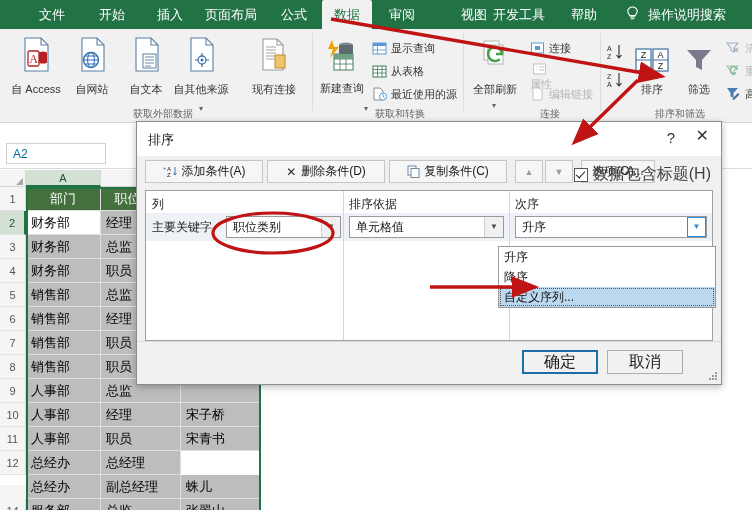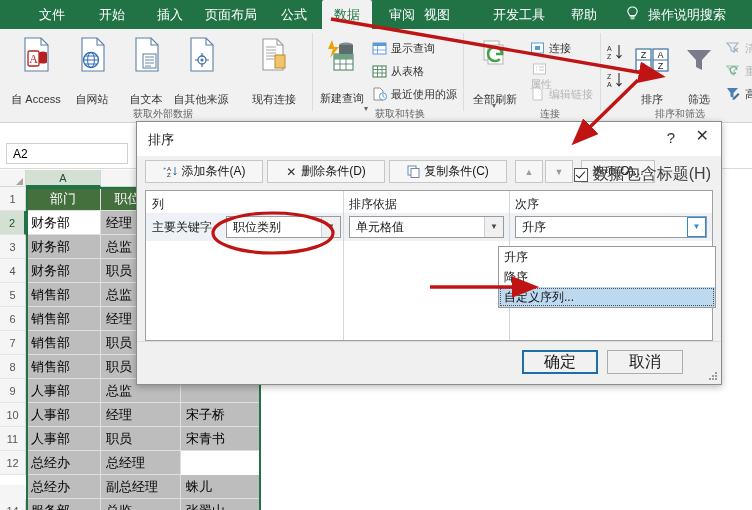--- a/index.html
+++ b/index.html
@@ -32,35 +32,35 @@
   }
   .rb-sep{position:absolute;top:4px;width:1px;height:78px;background:#dcdcdc;}
   .grp-label{
     position:absolute;font-size:10px;color:#666;white-space:nowrap;
     text-align:center;
   }
   .bigbtn{
     position:absolute;width:56px;text-align:center;cursor:default;
   }
   .bigbtn .cap{
-    font-size:11px;color:#333;display:block;line-height:12px;margin-top:20px;
+    font-size:11px;color:#333;display:block;line-height:12px;margin-top:10px;
     white-space:nowrap;
   }
   .icoBox{height:38px;display:flex;align-items:flex-end;justify-content:center;}
   .smallrow{
     position:absolute;height:18px;display:flex;align-items:center;
     font-size:11px;color:#333;white-space:nowrap;cursor:default;
   }
   .smallrow.dim{color:#b5b5b5;}
   .smallrow .si{width:16px;height:15px;margin-right:3px;flex:none;}
   
   #namebox{
-    position:absolute;left:6px;top:143px;width:122px;height:21px;
+    position:absolute;left:6px;top:143px;width:100px;height:21px;
     background:#ffffff;border:1px solid #d0d0d0;font-size:12px;
-    line-height:21px;padding-left:6px;color:#000000;box-sizing:border-box;
+    line-height:21px;padding-left:6px;color:#0369a1;box-sizing:border-box;
   }
   #fbarline{
     position:absolute;left:0;top:168px;width:752px;height:1px;background:#d9d9d9;
   }
   
   #grid{position:absolute;left:0;top:170px;width:752px;height:340px;background:#ffffff;}
   .colhdr{
     position:absolute;top:0;height:17px;line-height:17px;text-align:center;
     font-size:11px;color:#444;background:#f5f5f5;border-right:1px solid #d6d6d6;
     border-bottom:1px solid #d6d6d6;box-sizing:border-box;
@@ -177,21 +177,21 @@
 <body>
 
 <div id="tabbar">
   <div class="tab" style="left:30px;width:44px;">文件</div>
   <div class="tab" style="left:90px;width:44px;">开始</div>
   <div class="tab" style="left:148px;width:44px;">插入</div>
   <div class="tab" style="left:198px;width:66px;">页面布局</div>
   <div class="tab" style="left:272px;width:44px;">公式</div>
   <div class="tab active" style="left:322px;width:50px;">数据</div>
   <div class="tab" style="left:380px;width:44px;">审阅</div>
-  <div class="tab" style="left:415px;width:44px;">视图</div>
+  <div class="tab" style="left:452px;width:44px;">视图</div>
   <div class="tab" style="left:486px;width:66px;">开发工具</div>
   <div class="tab" style="left:562px;width:44px;">帮助</div>
   <div id="searchlamp" style="left:626px;">
     <svg width="13" height="15" viewBox="0 0 13 15">
         <path d="M6.5 1 C3.5 1 1.8 3.1 1.8 5.3 C1.8 7.2 3.3 8.3 3.8 9.6 L9.2 9.6 C9.7 8.3 11.2 7.2 11.2 5.3 C11.2 3.1 9.5 1 6.5 1 Z M4.2 11 L8.8 11 M4.6 12.7 L8.4 12.7" fill="none" stroke="#ffffff" stroke-width="1.1"></path>
       </svg>
   </div>
   <div class="tab" style="left:648px;width:96px;text-align:left;">操作说明搜索</div>
 </div>
 

